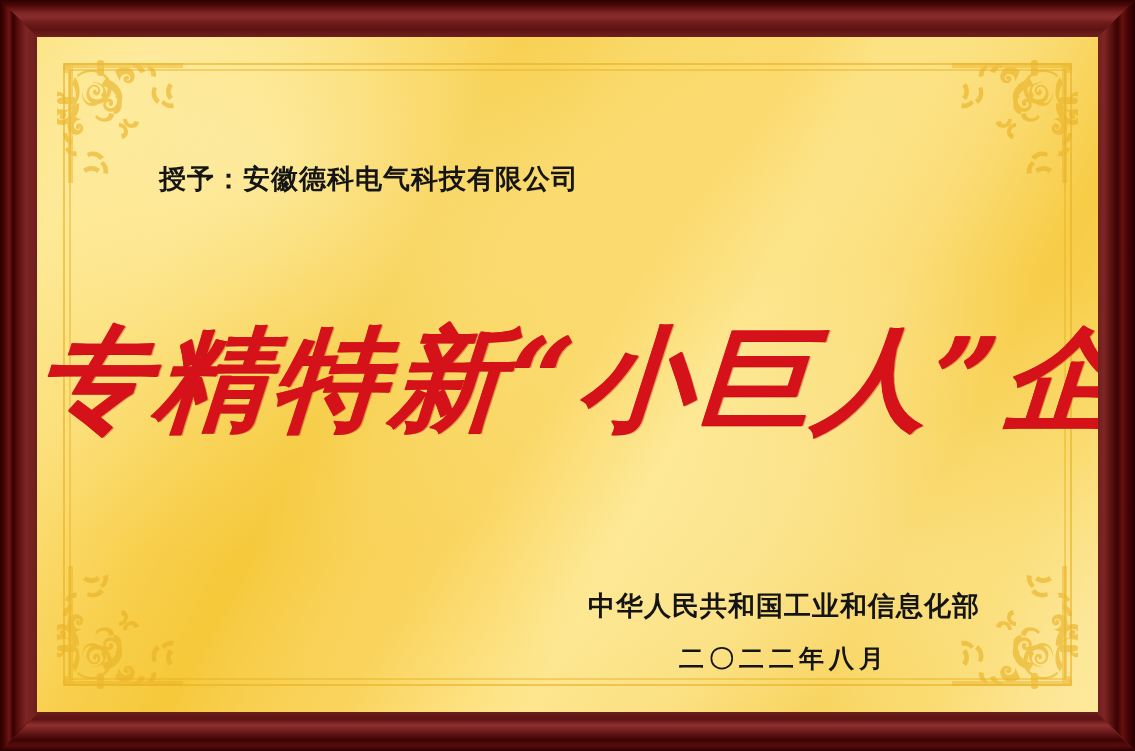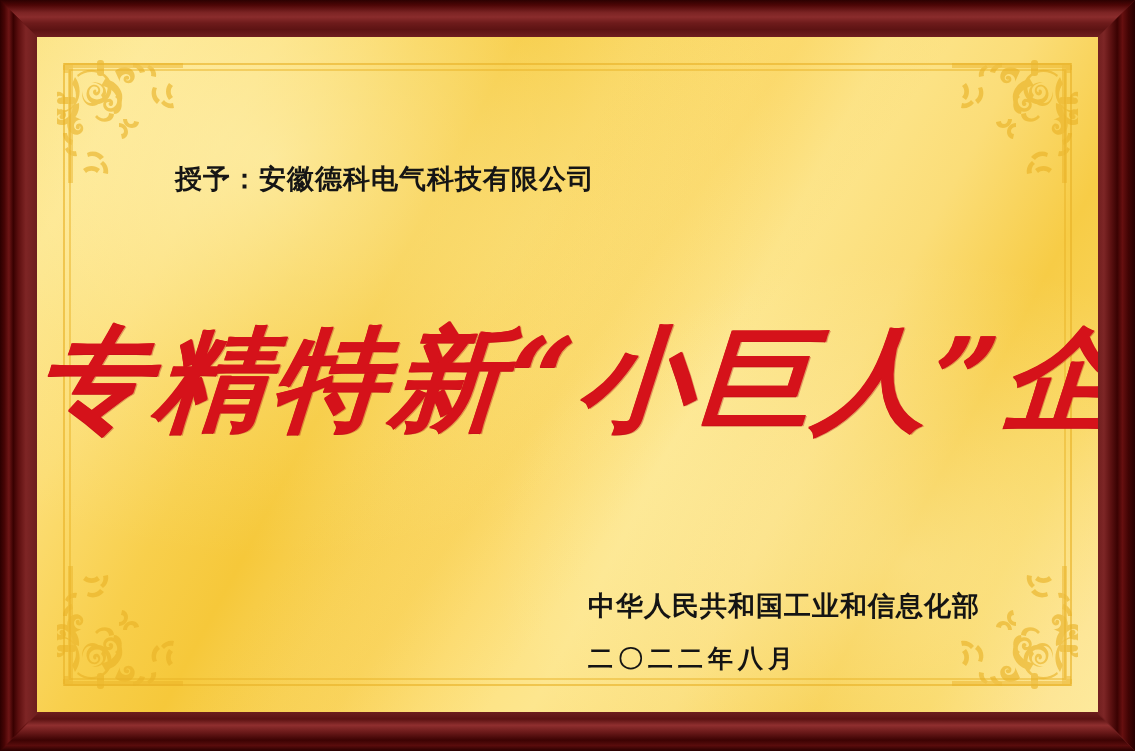--- a/index.html
+++ b/index.html
@@ -122,21 +122,21 @@
     pointer-events: none;
   }
   .orn-tl { left: 20px;  top: 20px; }
   .orn-tr { right: 20px; top: 20px;    transform: scaleX(-1); }
   .orn-bl { left: 20px;  bottom: 20px; transform: scaleY(-1); }
   .orn-br { right: 20px; bottom: 20px; transform: scale(-1,-1); }
 
   
   .awardee {
     position: absolute;
-    left: 138px;
+    left: 122px;
     top: 124px;
     font-size: 27px;
     font-weight: 700;
     color: #151515;
     letter-spacing: 1px;
     white-space: nowrap;
     font-family: "DejaVu Sans", "Liberation Sans", sans-serif;
   }
 
   .headline {
@@ -157,21 +157,21 @@
       1px 0 0 #d5121a,
       0 1px 0 #c9101a,
       2px 1px 0 rgba(170,10,16,0.35);
     transform: skewX(-4deg);
   }
 
   .issuer-block {
     position: absolute;
     right: 118px;
     top: 551px;
-    text-align: left;
+    text-align: center;
     color: #141414;
     font-family: "DejaVu Sans", "Liberation Sans", sans-serif;
   }
   .issuer {
     font-size: 27px;
     font-weight: 700;
     letter-spacing: 1px;
     white-space: nowrap;
   }
   .issue-date {

